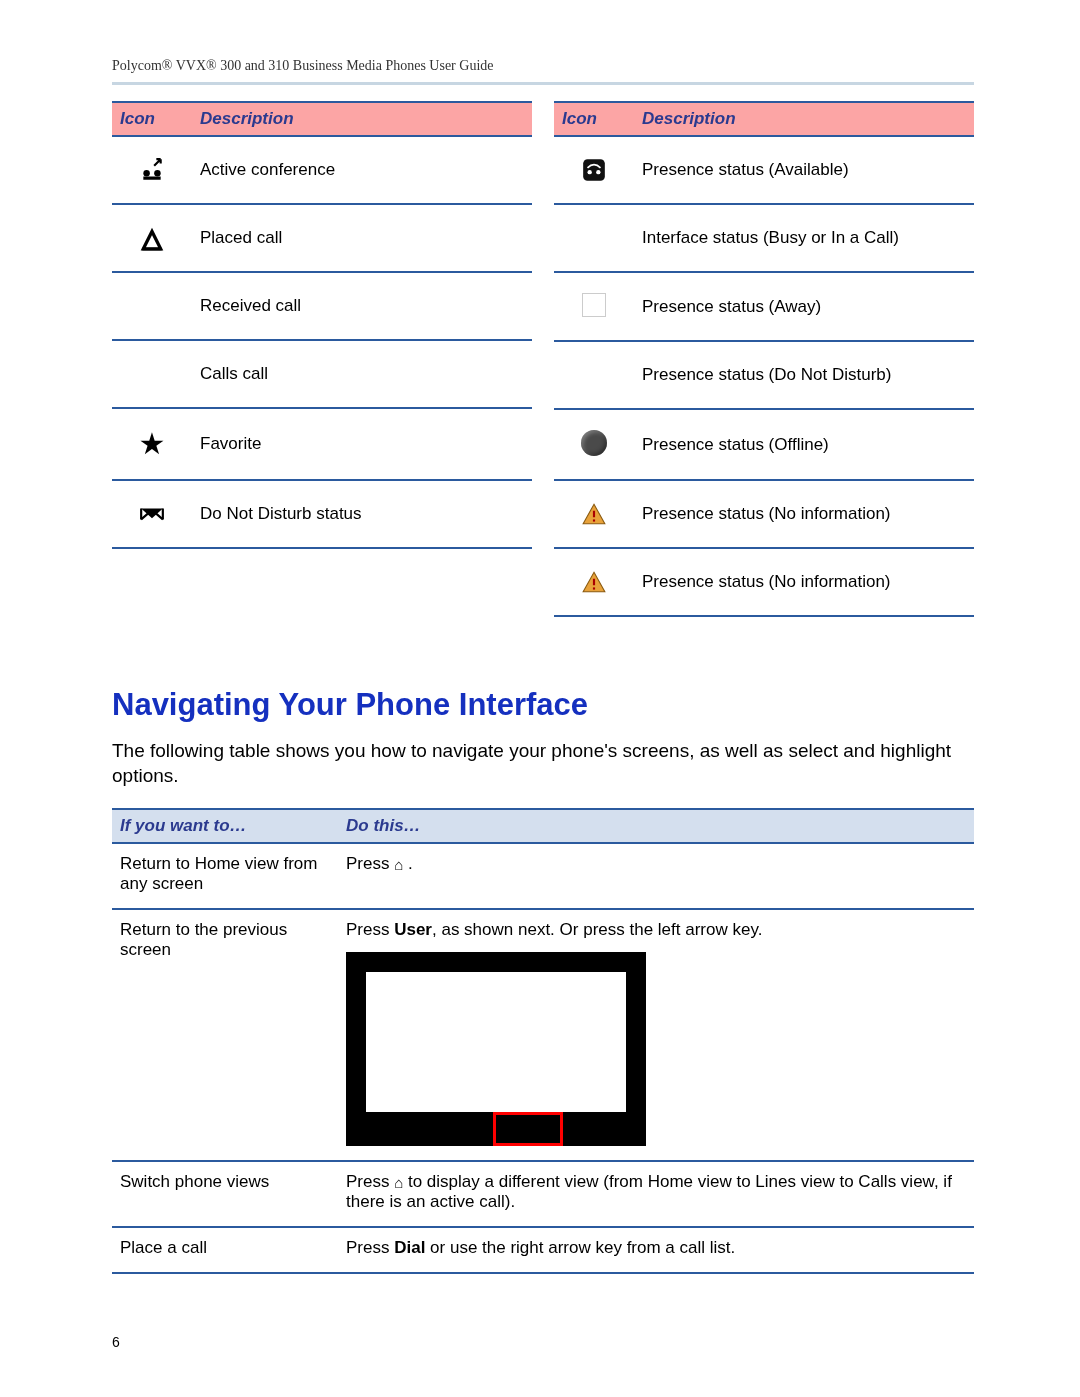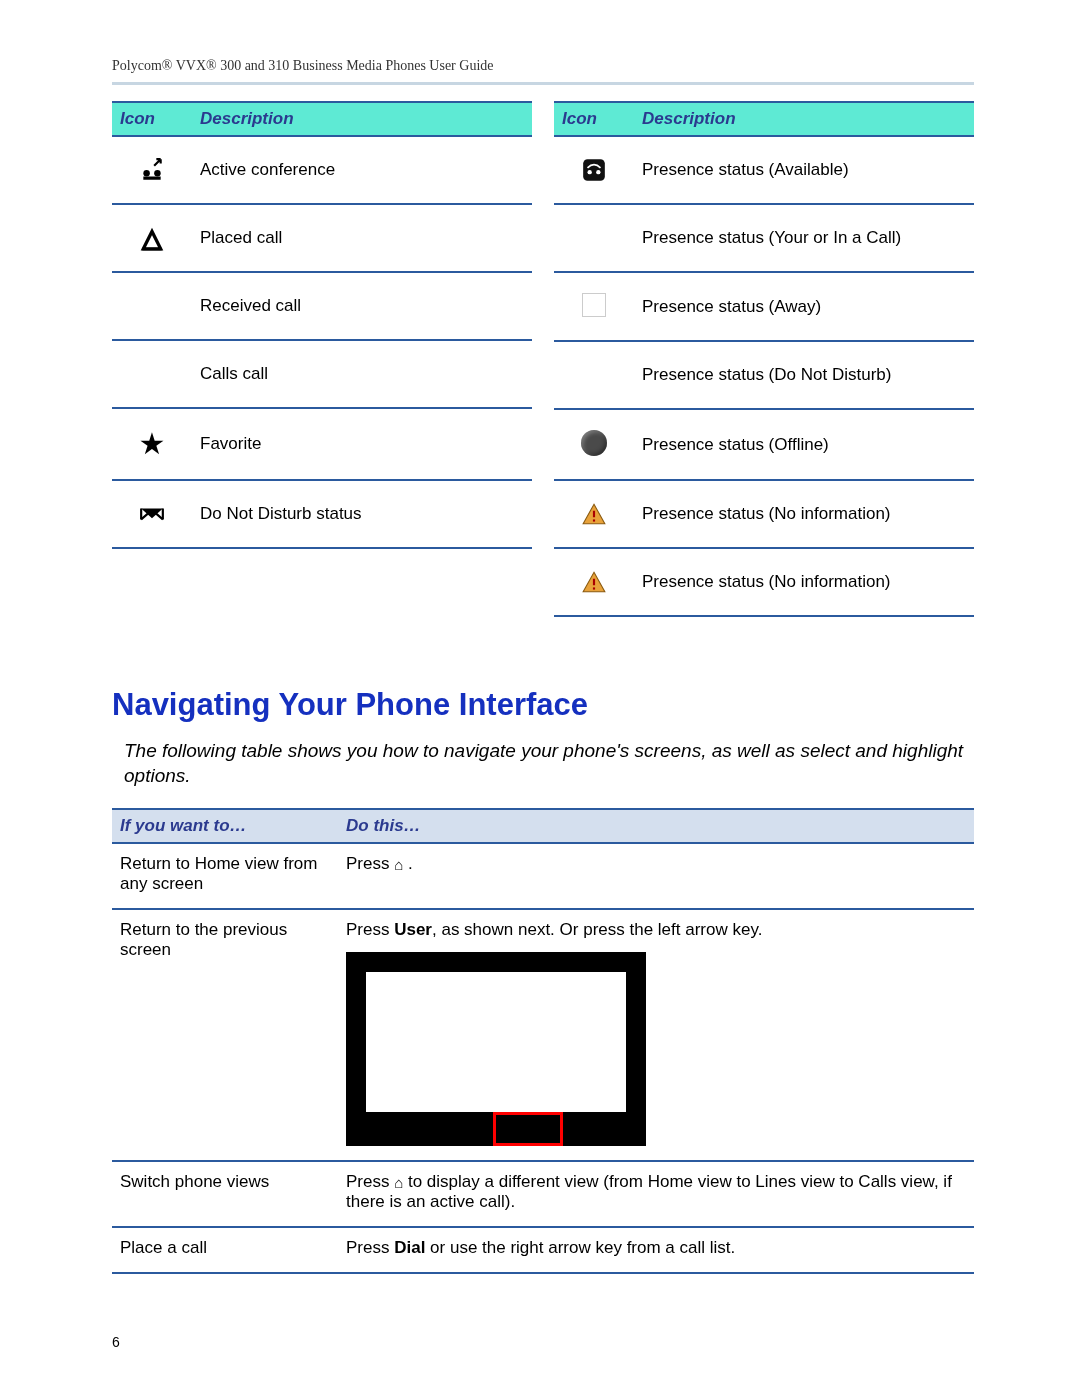--- a/index.html
+++ b/index.html
@@ -30,21 +30,21 @@
     margin-bottom:70px;
   }
   .icon-table {
     flex:1;
   }
   .tbl {
     border-collapse:collapse;
     width:100%;
   }
   .hdr th {
-    background:#5eead4;
+    background:#fca5a5;
     border-top:2px solid #2b5a9e;
     border-bottom:2px solid #2b5a9e;
     font-style:italic;
     font-weight:bold;
     color:#2b3a8f;
     text-align:left;
     font-size:17px;
     padding:6px 8px;
   }
   .hdr th.icon-col { width:64px; }
@@ -63,22 +63,21 @@
   }
   h2.section {
     color:#1530bf;
     font-size:31px;
     margin:0 0 16px 0;
     font-weight:bold;
   }
   p.body {
     font-size:19px;
     line-height:1.3;
-    margin:0 0 20px 12px;
-    font-style:italic;
+    margin:0 0 20px 0;
   }
   .nav-table {
     width:100%;
     border-collapse:collapse;
   }
   .nav-table th {
     background:#d4dfee;
     border-top:2px solid #2b5a9e;
     border-bottom:2px solid #2b5a9e;
     font-style:italic;
@@ -216,21 +215,21 @@
                     <rect x="2" y="2" width="20" height="20" rx="4" fill="#111"></rect>
                     <path d="M6 10 C10 6 14 6 18 10" stroke="#fff" stroke-width="1.5" fill="none"></path>
                     <circle cx="8" cy="14" r="2" fill="#fff"></circle>
                     <circle cx="16" cy="14" r="2" fill="#fff"></circle>
                   </svg>
           </span></td>
           <td>Presence status (Available)</td>
         </tr>
         <tr>
           <td class="icon-cell"><span></span></td>
-          <td>Presence status (Your or In a Call)</td>
+          <td>Interface status (Busy or In a Call)</td>
         </tr>
         <tr>
           <td class="icon-cell"><span><span class="empty-box"></span></span></td>
           <td>Presence status (Away)</td>
         </tr>
         <tr>
           <td class="icon-cell"><span></span></td>
           <td>Presence status (Do Not Disturb)</td>
         </tr>
         <tr>

